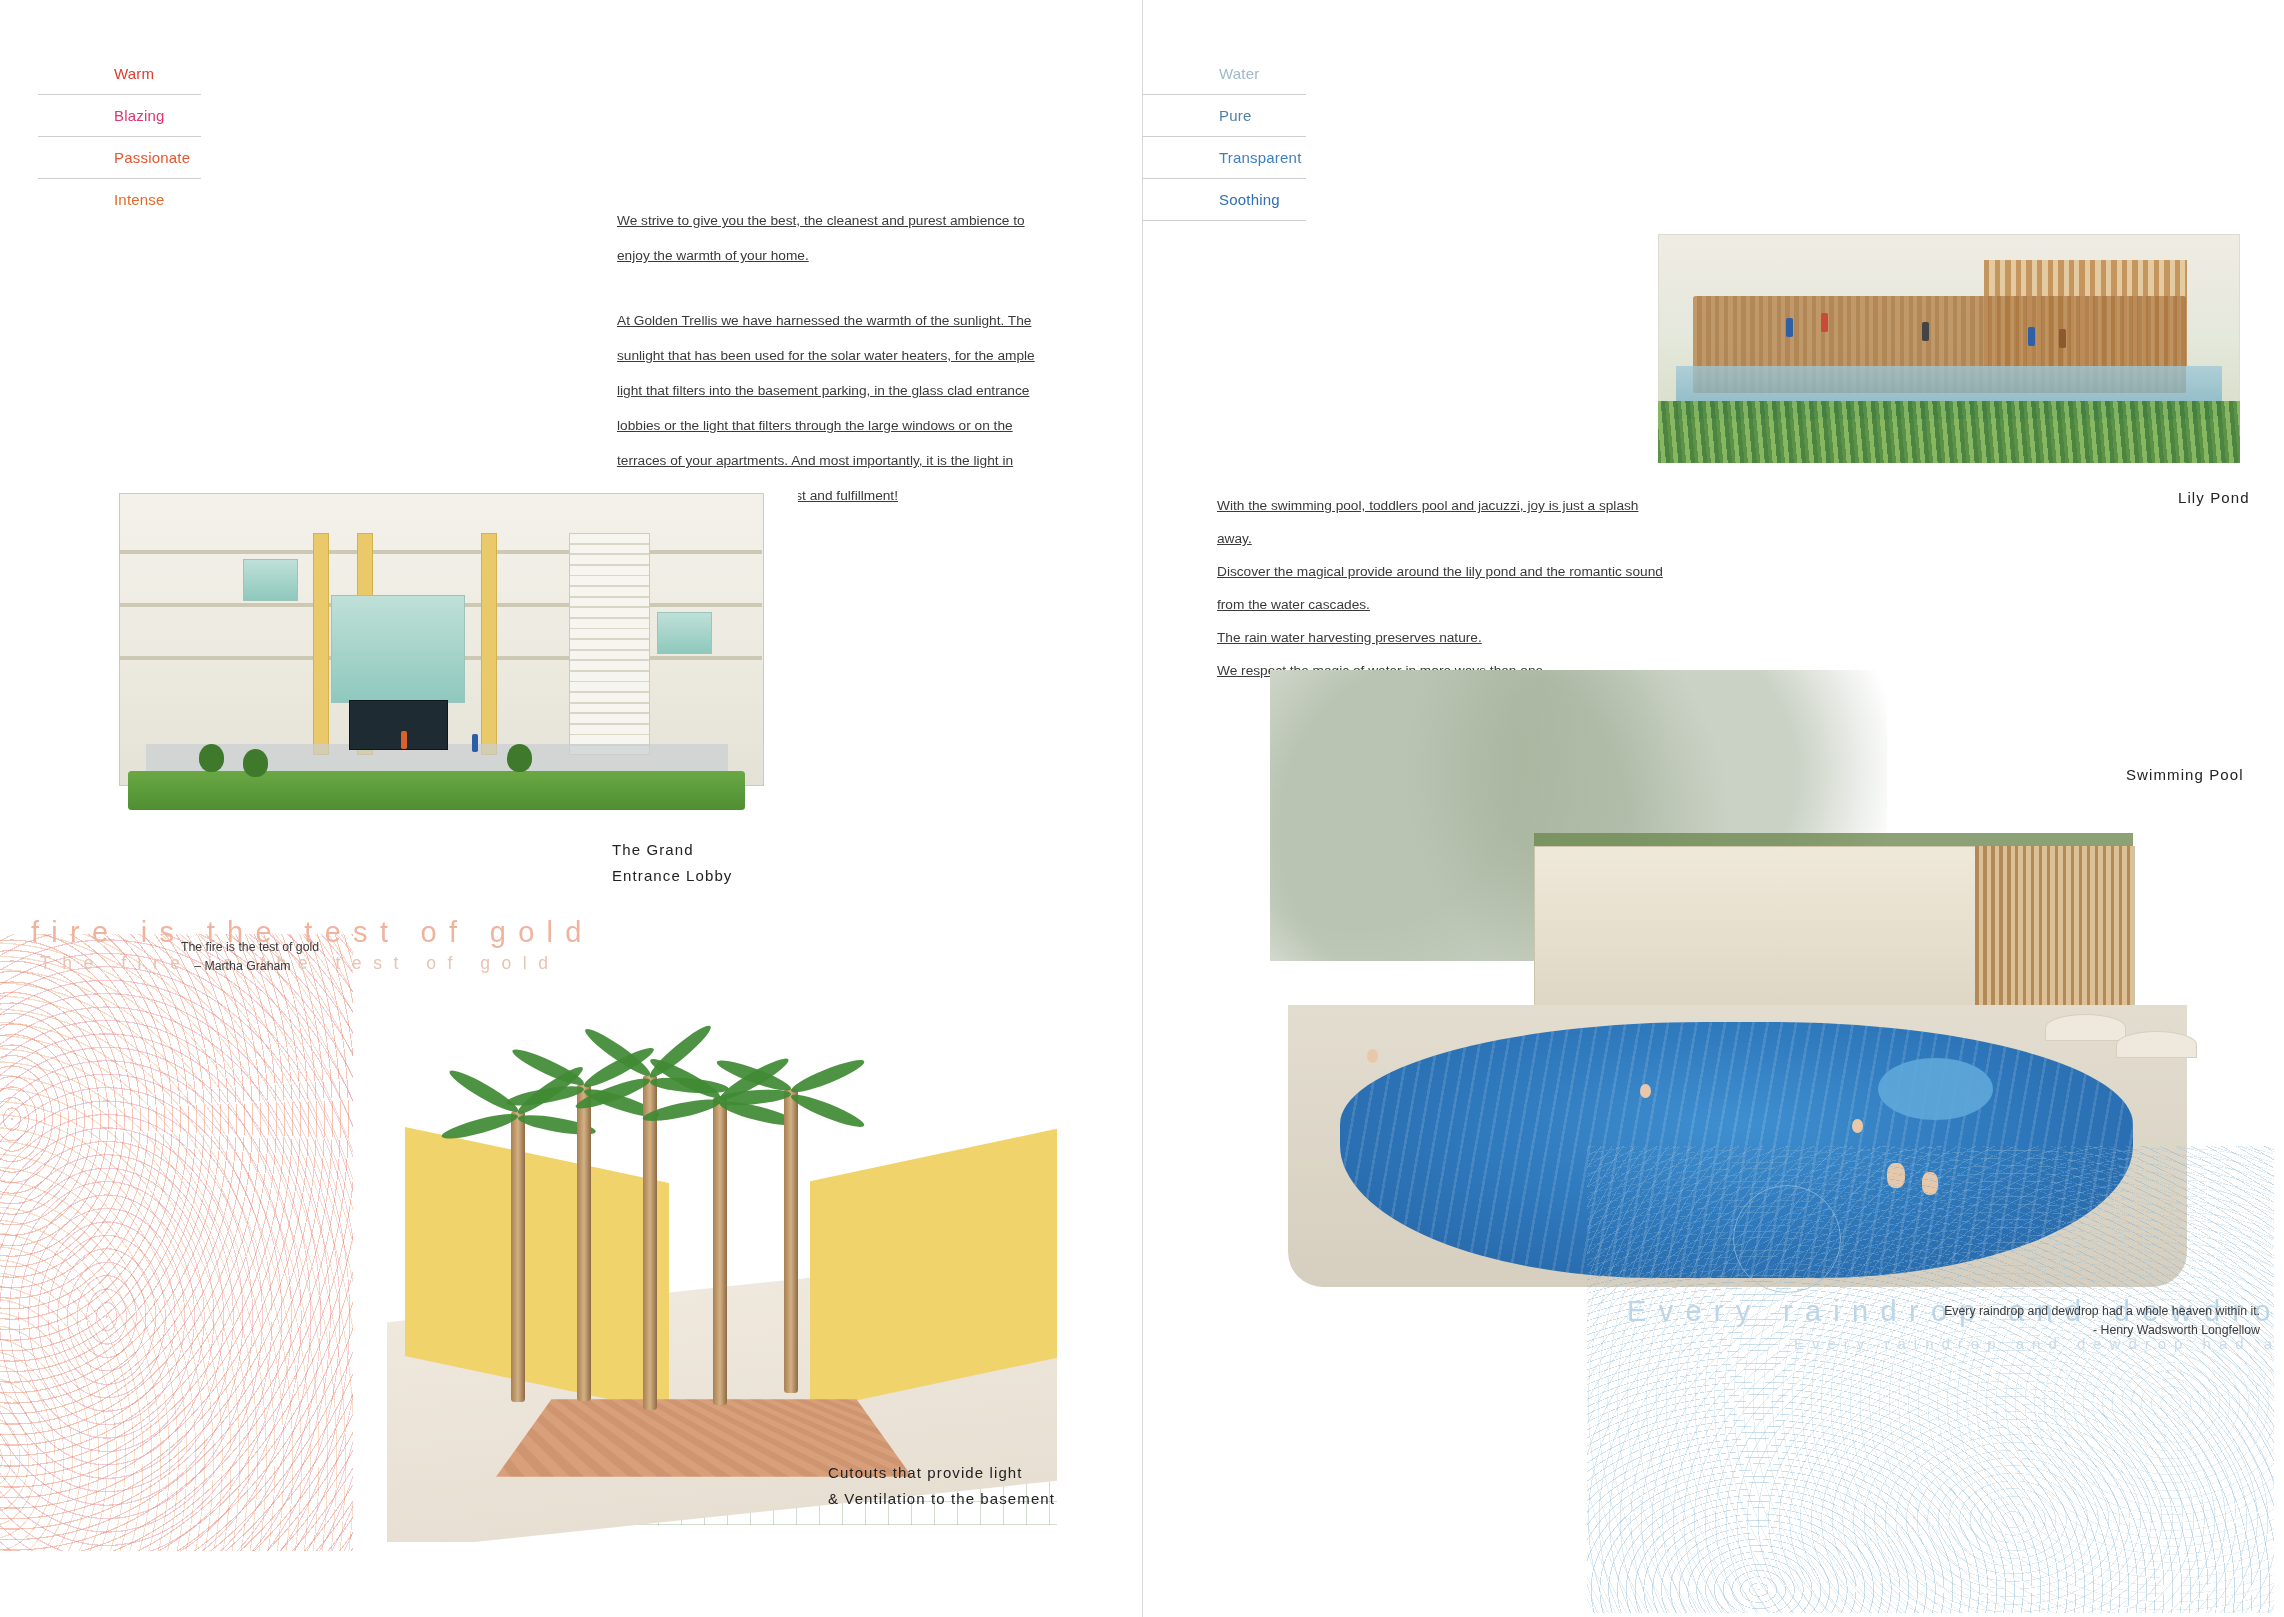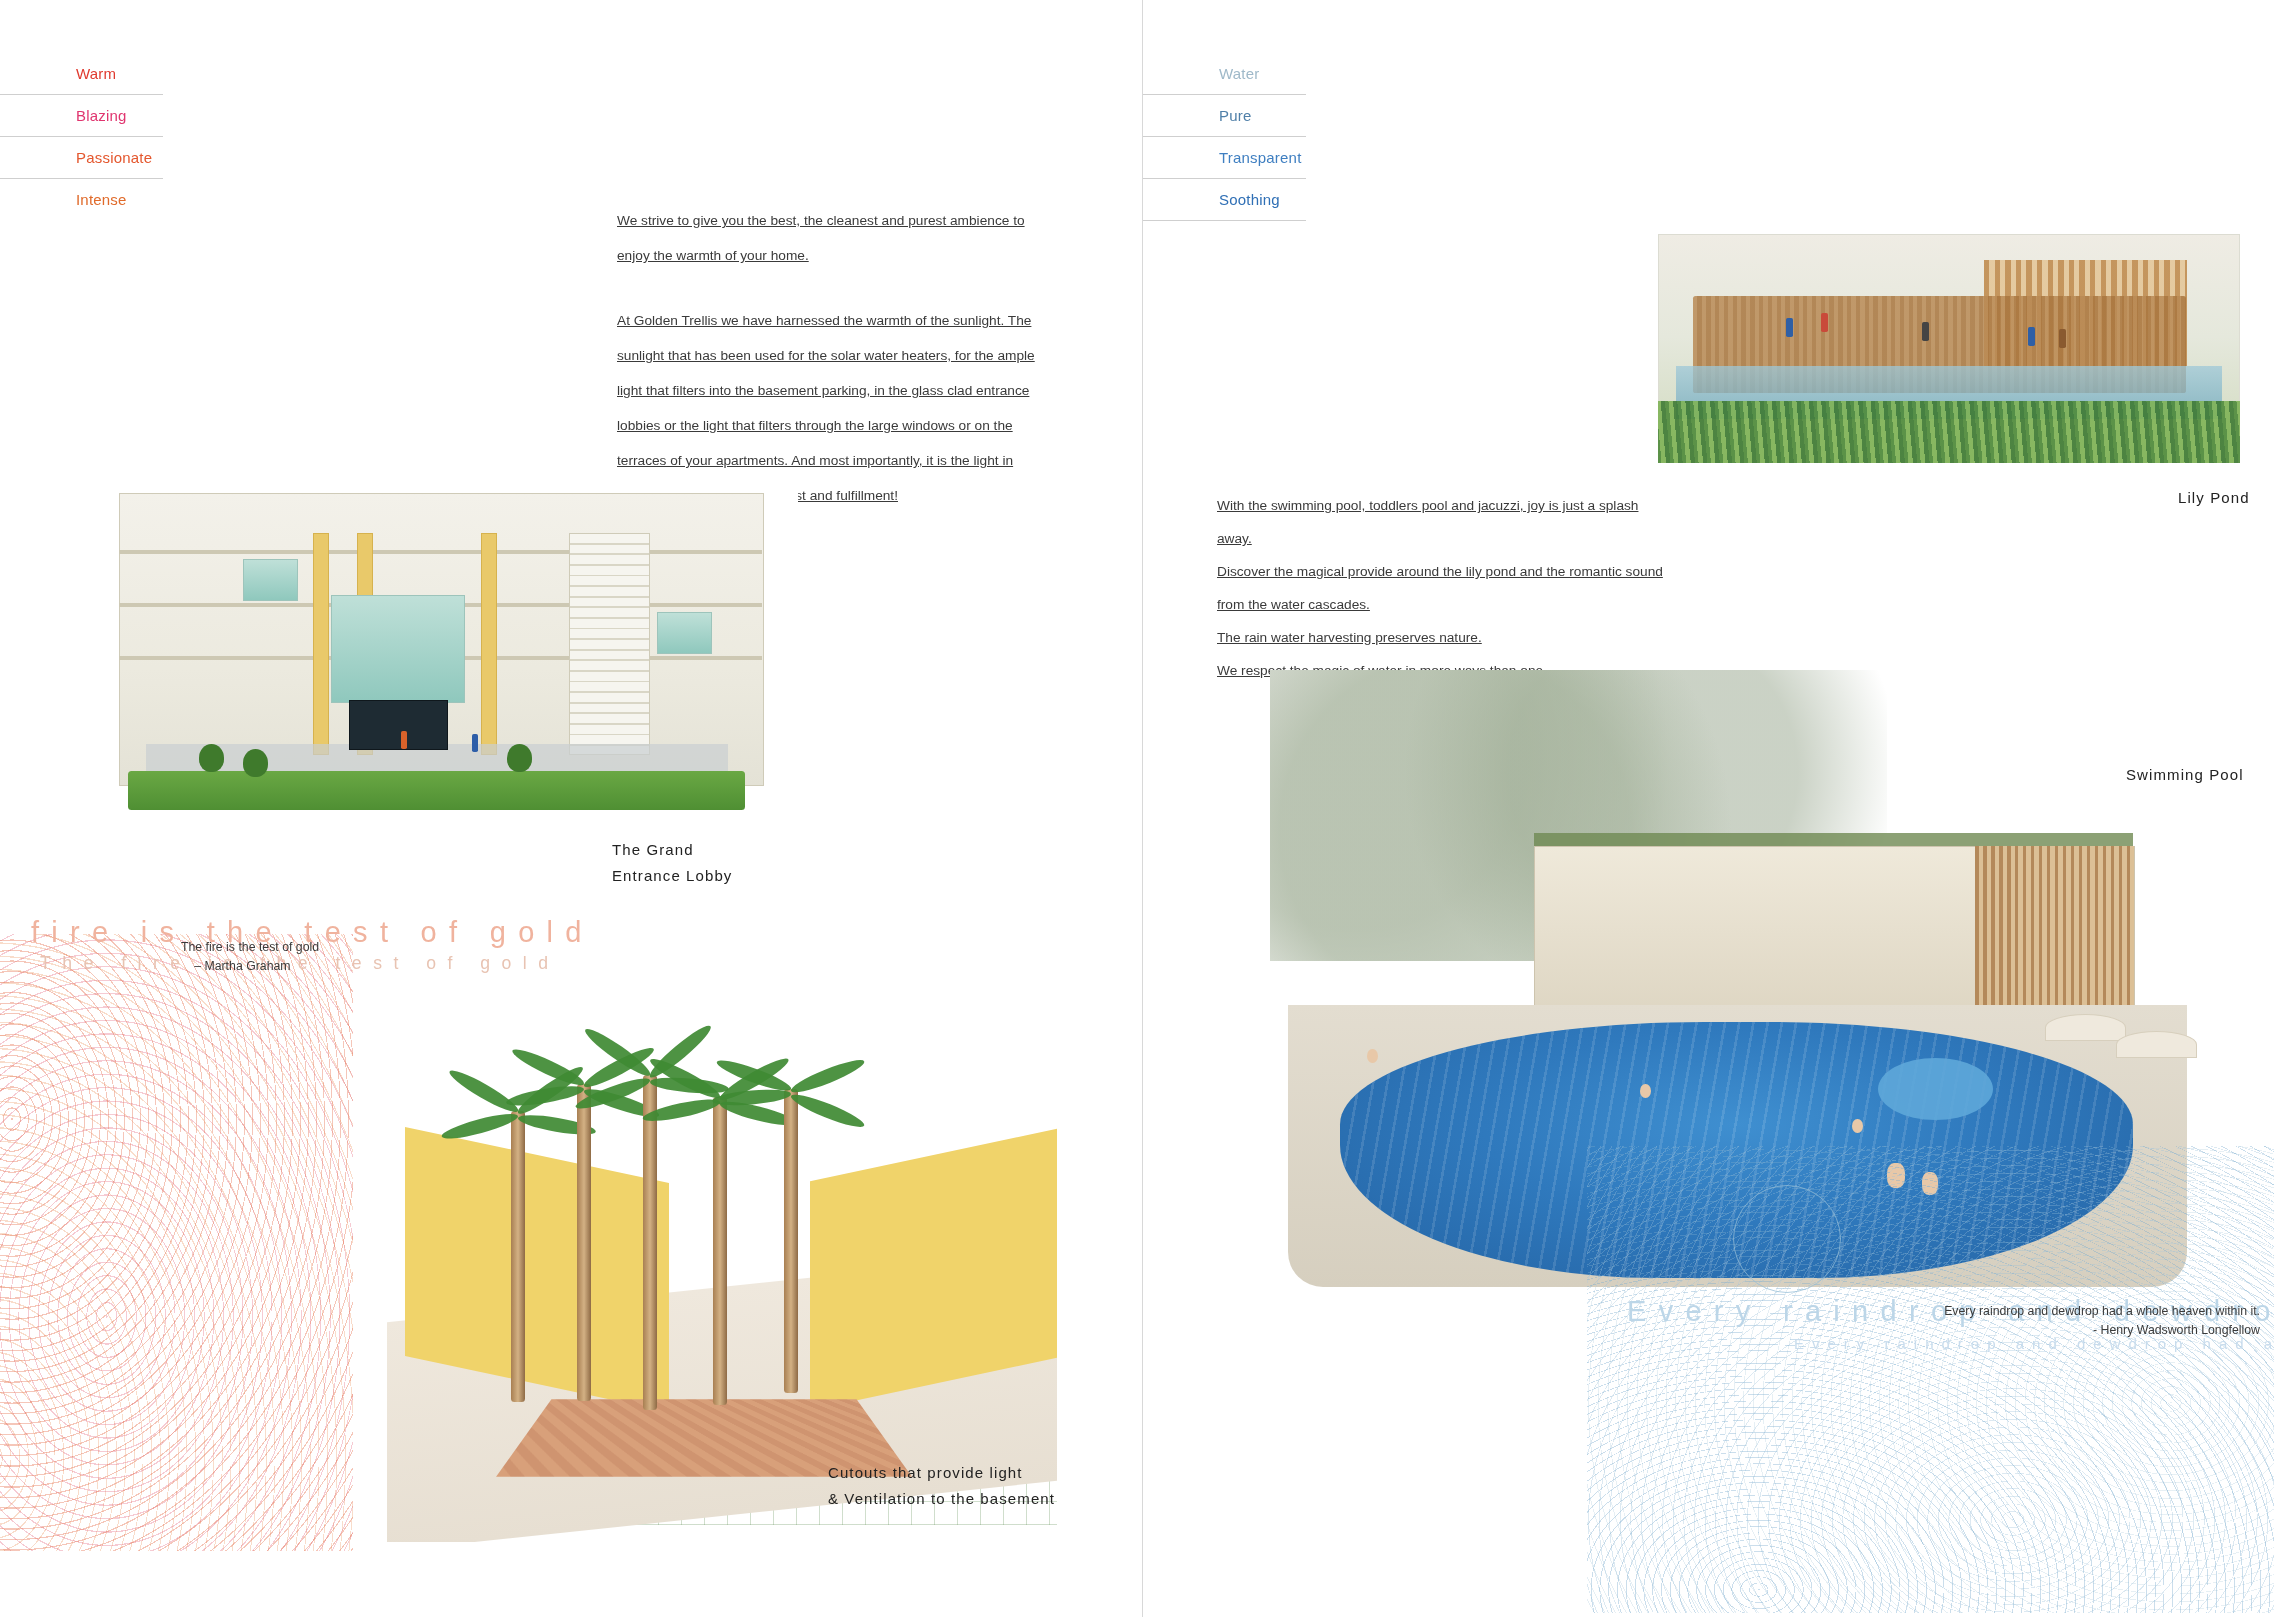--- a/index.html
+++ b/index.html
@@ -5,21 +5,21 @@
   html,body{margin:0;padding:0;background:#ffffff;}
   body{width:2284px;height:1618px;position:relative;overflow:hidden;font-family:"Liberation Sans",sans-serif;color:#333;}
 
   .page{position:absolute;top:0;height:1618px;background:#fff;}
   .page-left{left:0;width:1142px;}
   .page-right{left:1142px;width:1142px;border-left:0.9px solid #d8d8d8;padding-left:38px;}
 
   
   .keywords{position:absolute;top:53px;width:163px;}
   .keywords .kw{border-bottom:0.9px solid #cfcfcf;height:41px;line-height:41px;padding-left:76px;font-size:15px;letter-spacing:0.2px;}
-  .keywords.left{left:0;}
+  .keywords.left{left:0;padding-left:38px;}
   .keywords.right{left:1142px;}
   .kw-warm{color:#e03a2f;}
   .kw-blazing{color:#e0356f;}
   .kw-passionate{color:#e4572e;}
   .kw-intense{color:#e06a2a;border-bottom:none !important;}
   .kw-water{color:#9fb9c9;}
   .kw-pure{color:#4f7fa8;}
   .kw-transparent{color:#3f7fc1;}
   .kw-soothing{color:#2f6fb5;}
 

